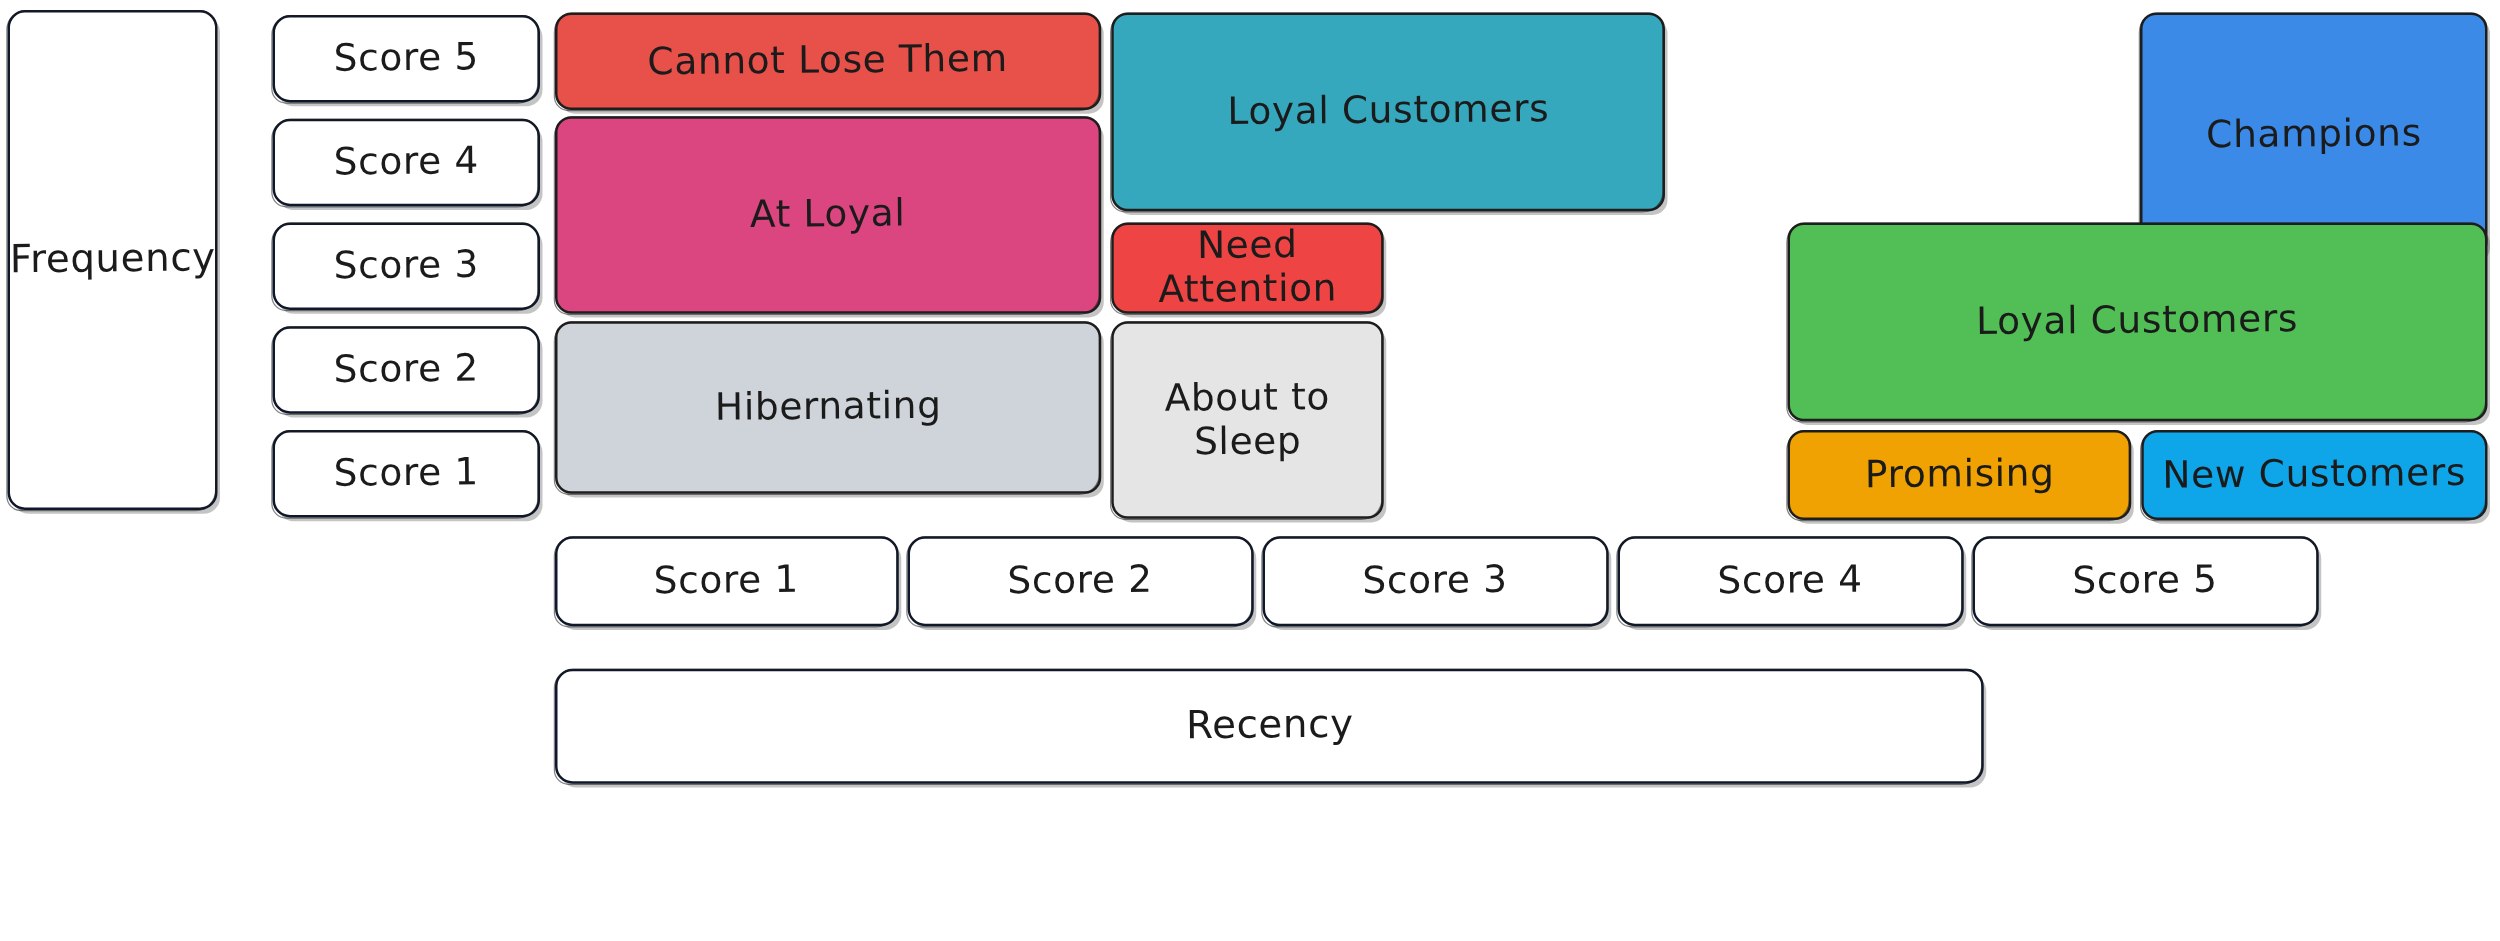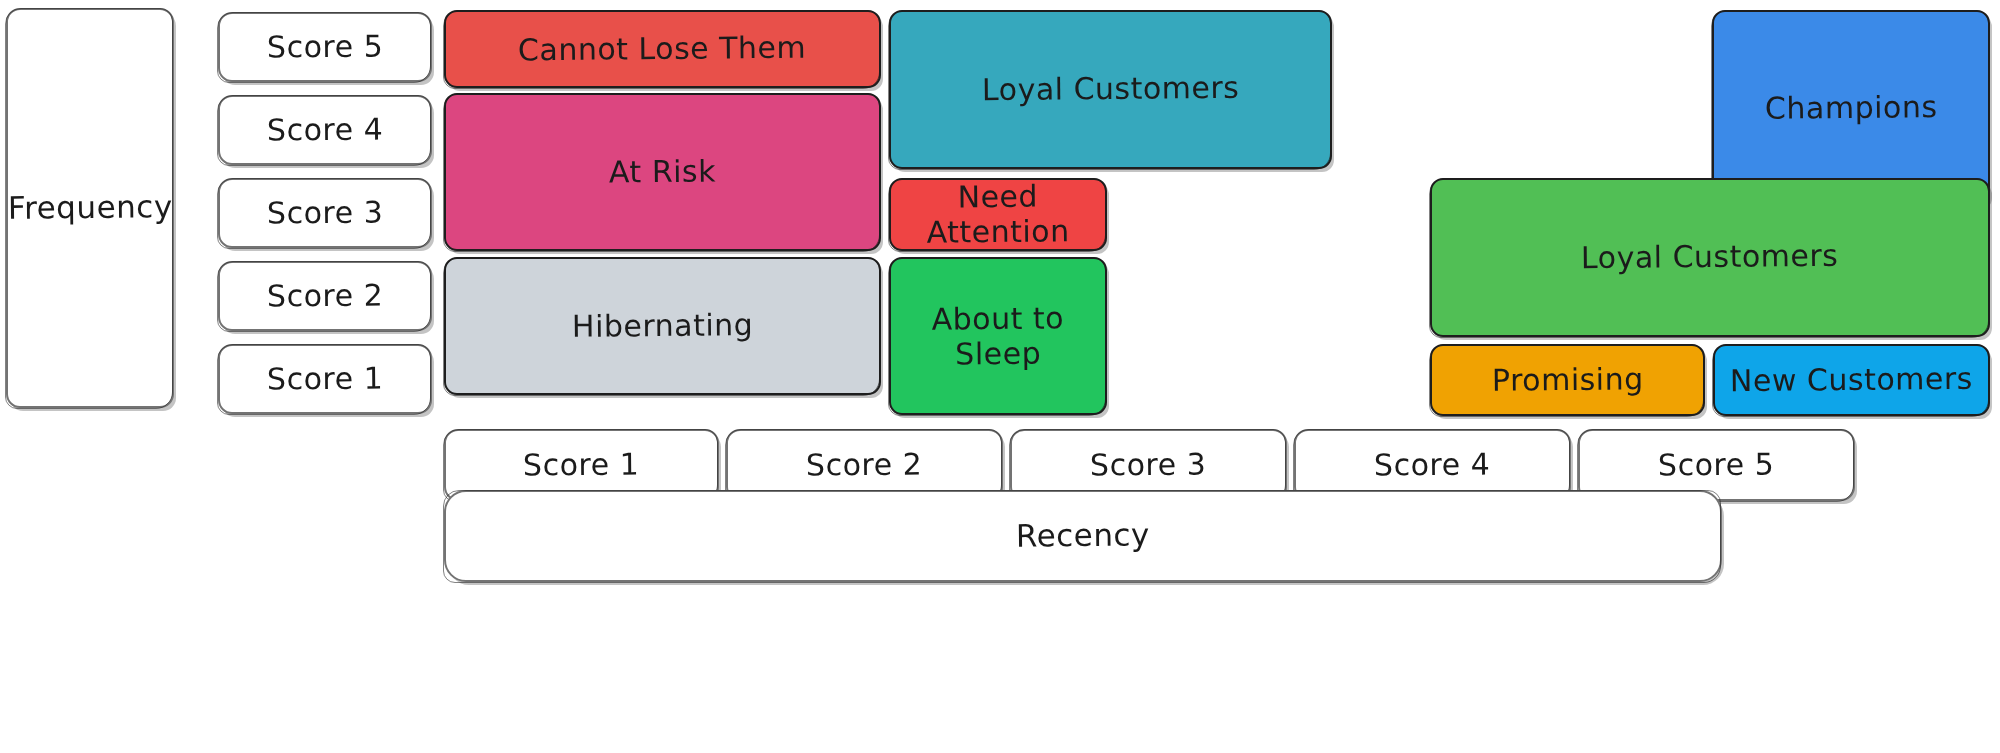--- a/index.html
+++ b/index.html
@@ -9,21 +9,21 @@
     font-family:"DejaVu Sans", sans-serif;
     overflow:hidden;
     position:relative;
   }
   #board{position:absolute;left:0;top:0;width:2000px;height:753px;}
 
   
   .box{
     position:absolute;
     box-sizing:border-box;
-    border:2px solid #737373;
+    border:2px solid #0f172a;
     border-radius:14px;
     display:flex;
     align-items:center;
     justify-content:center;
     text-align:center;
     color:#1b1b1b;
     font-family:"DejaVu Sans", sans-serif;
     font-size:29px;
     letter-spacing:.5px;
     line-height:1.15;
@@ -78,36 +78,36 @@
   </div>
   <div class="box outline" style="left:218px; top:344px; width:214px; height:70px;">
     <span class="lbl">Score 1</span>
   </div>
 
   <div class="box seg" style="left:444px; top:10px;  width:437px; height:78px; background:#e8504a;">
     <span class="lbl">Cannot Lose Them</span>
   </div>
 
   <div class="box seg" style="left:444px; top:93px;  width:437px; height:158px; background:#dc4680;">
-    <span class="lbl">At Risk</span>
+    <span class="lbl">At Loyal</span>
   </div>
 
   <div class="box seg" style="left:444px; top:257px; width:437px; height:138px; background:#ced4da;">
     <span class="lbl">Hibernating</span>
   </div>
 
   <div class="box seg" style="left:889px; top:10px;  width:443px; height:159px; background:#36a8bd;">
     <span class="lbl">Loyal Customers</span>
   </div>
 
   <div class="box seg" style="left:889px; top:178px; width:218px; height:73px; background:#ef4444;">
     <span class="lbl">Need Attention</span>
   </div>
 
-  <div class="box seg" style="left:889px; top:257px; width:218px; height:158px; background:#22c55e;">
+  <div class="box seg" style="left:889px; top:257px; width:218px; height:158px; background:#e5e5e5;">
     <span class="lbl">About to Sleep</span>
   </div>
 
   <div class="box seg" style="left:1712px; top:10px; width:278px; height:197px; background:#3b8ae8;">
     <span class="lbl">Champions</span>
   </div>
 
   <div class="box seg" style="left:1430px; top:178px; width:560px; height:159px; background:#51bf55;">
     <span class="lbl">Loyal Customers</span>
   </div>
@@ -129,17 +129,17 @@
   <div class="box outline" style="left:1010px; top:429px; width:277px; height:72px;">
     <span class="lbl">Score 3</span>
   </div>
   <div class="box outline" style="left:1294px; top:429px; width:277px; height:72px;">
     <span class="lbl">Score 4</span>
   </div>
   <div class="box outline" style="left:1578px; top:429px; width:277px; height:72px;">
     <span class="lbl">Score 5</span>
   </div>
 
-  <div class="box outline axis" style="left:444px; top:490px; width:1278px; height:92px;border-radius:22px;">
+  <div class="box outline axis" style="left:444px; top:535px; width:1143px; height:92px;">
     <span class="lbl">Recency</span>
   </div>
 
 </div>
 
 </body></html>

